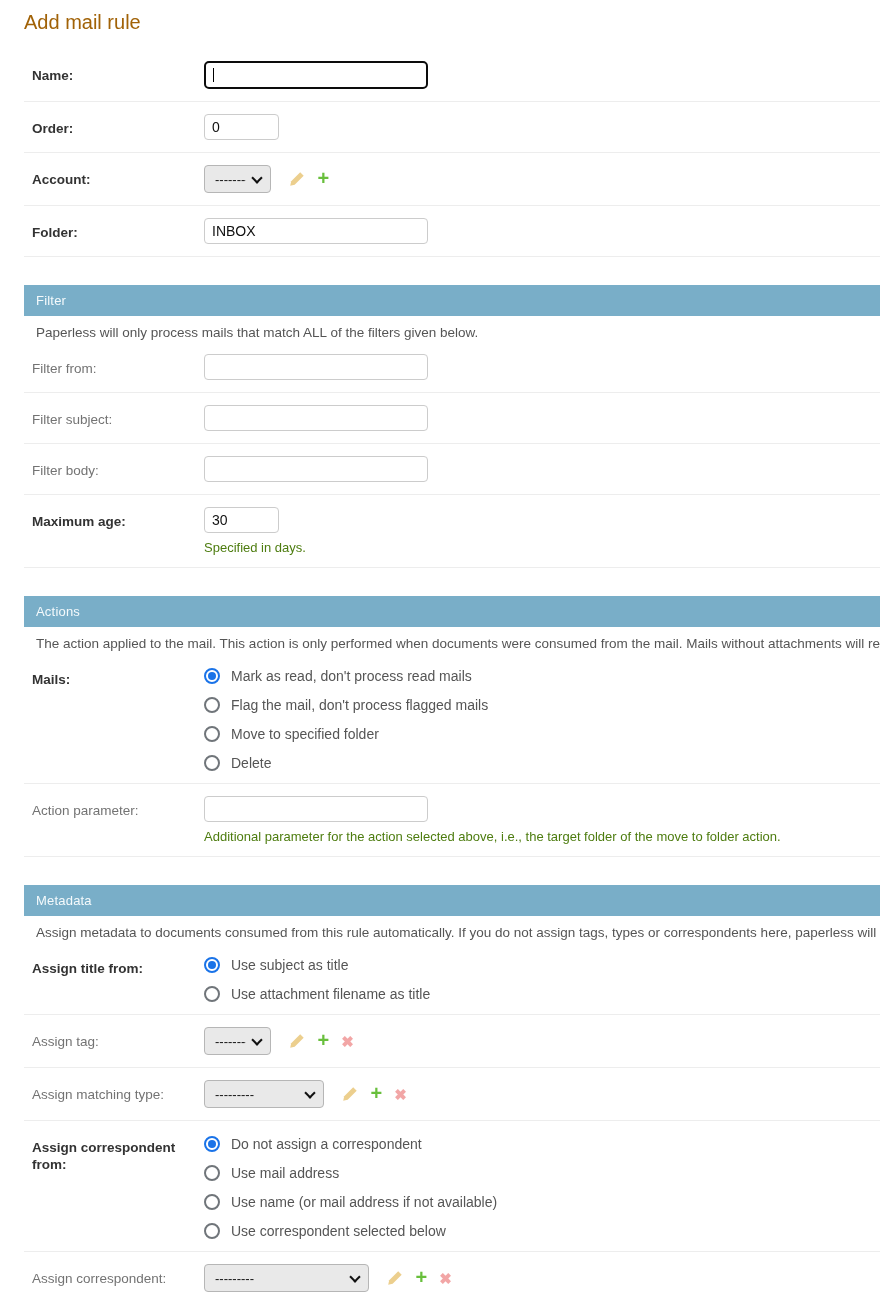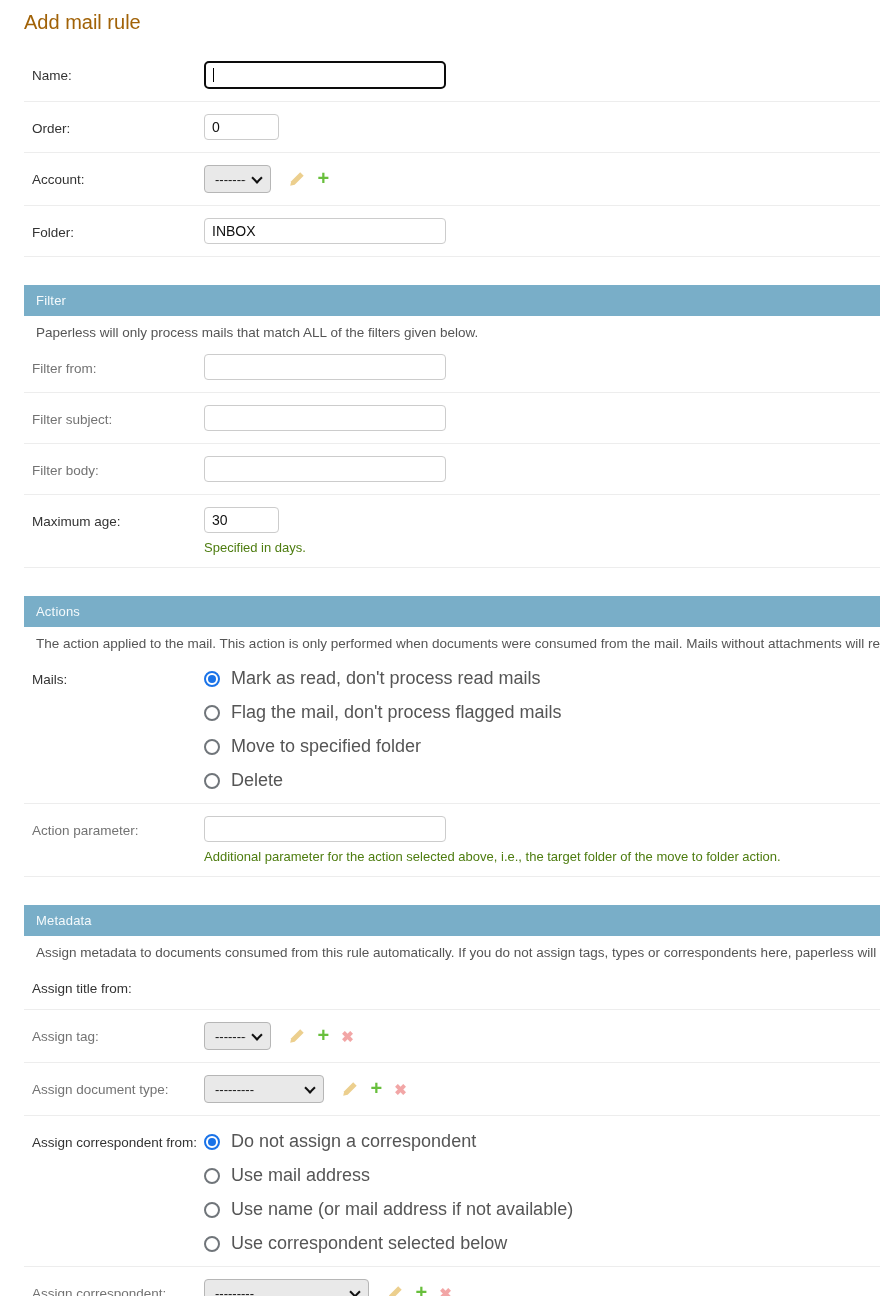--- a/index.html
+++ b/index.html
@@ -32,27 +32,27 @@
   .form-row {
     border-bottom: 1px solid #ededed;
     padding: 12px 0 12px 8px;
     display: flex; align-items: flex-start;
   }
   .field-label {
     flex: none; width: 172px;
     font-size: 13.5px; color: #737373;
     padding-top: 6px; line-height: 17px;
   }
-  .field-label.required { color: #333; font-weight: normal; }
+  .field-label.required { color: #333; font-weight: bold; }
   .field-col { flex: none; }
 
   
   .txt {
     box-sizing: border-box;
-    height: 26px; width: 242px;
+    height: 26px; width: 224px;
     border: 1px solid #ccc; border-radius: 4px;
     padding: 2px 7px; font-size: 14px; color: #111;
     font-family: inherit; background: #fff; outline: none;
   }
   .txt.small { width: 75px; }
   .focus-wrap { position: relative; display: inline-block; }
   .txt.focused {
     border: 2px solid #0c0c0c; border-radius: 5px; height: 28px;
   }
   .caret {
@@ -94,21 +94,21 @@
   .radio {
     box-sizing: border-box; flex: none;
     width: 16px; height: 16px; border-radius: 50%;
     border: 2px solid #70757a; position: relative; background: #fff;
   }
   .radio.checked { border-color: #1a73e8; }
   .radio.checked::after {
     content: ""; position: absolute; left: 2px; top: 2px; right: 2px; bottom: 2px;
     background: #1a73e8; border-radius: 50%;
   }
-  .radio-text { font-size: 18px; color: #555; }
+  .radio-text { font-size: 14px; color: #555; }
 
   .help {
     font-size: 13px; color: #4d7c0f;
     margin-top: 7px; white-space: nowrap;
   }
 </style>
 </head>
 <body>
 
 <h1 class="page-title">Add mail rule</h1>
@@ -233,20 +233,32 @@
   </div>
 
 </div>
 
 <div class="module">
   <h2 class="module-header">Metadata</h2>
   <div class="module-desc">Assign metadata to documents consumed from this rule automatically. If you do not assign tags, types or correspondents here, paperless will still process all matching rules that you have defined.</div>
 
   <div class="form-row">
     <div class="field-label required">Assign title from:</div>
+    <div class="field-col">
+      <div class="radio-list">
+        <div class="radio-line">
+          <span class="radio checked"></span>
+          <span class="radio-text">Use subject as title</span>
+        </div>
+        <div class="radio-line">
+          <span class="radio"></span>
+          <span class="radio-text">Use attachment filename as title</span>
+        </div>
+      </div>
+    </div>
   </div>
 
   <div class="form-row">
     <div class="field-label">Assign tag:</div>
     <div class="field-col">
       <span class="sel-wrap">
         <select class="sel w-tag">
           <option>---------</option>
         </select>
         <span class="chevron"></span>
@@ -257,21 +269,21 @@
               <path d="M11.2 1.3 14.7 4.8 5.7 13.8 1.2 14.8 2.2 10.3z" fill="currentColor"></path>
             </svg>
         </span>
         <span class="icon-btn plus">+</span>
         <span class="icon-btn cross">✖</span>
       </span>
     </div>
   </div>
 
   <div class="form-row">
-    <div class="field-label">Assign document type:</div>
+    <div class="field-label">Assign matching type:</div>
     <div class="field-col">
       <span class="sel-wrap">
         <select class="sel w-doctype">
           <option>---------</option>
         </select>
         <span class="chevron"></span>
       </span>
       <span class="rel-icons">
         <span class="icon-btn pencil">
           <svg width="16" height="16" viewBox="0 0 16 16">

